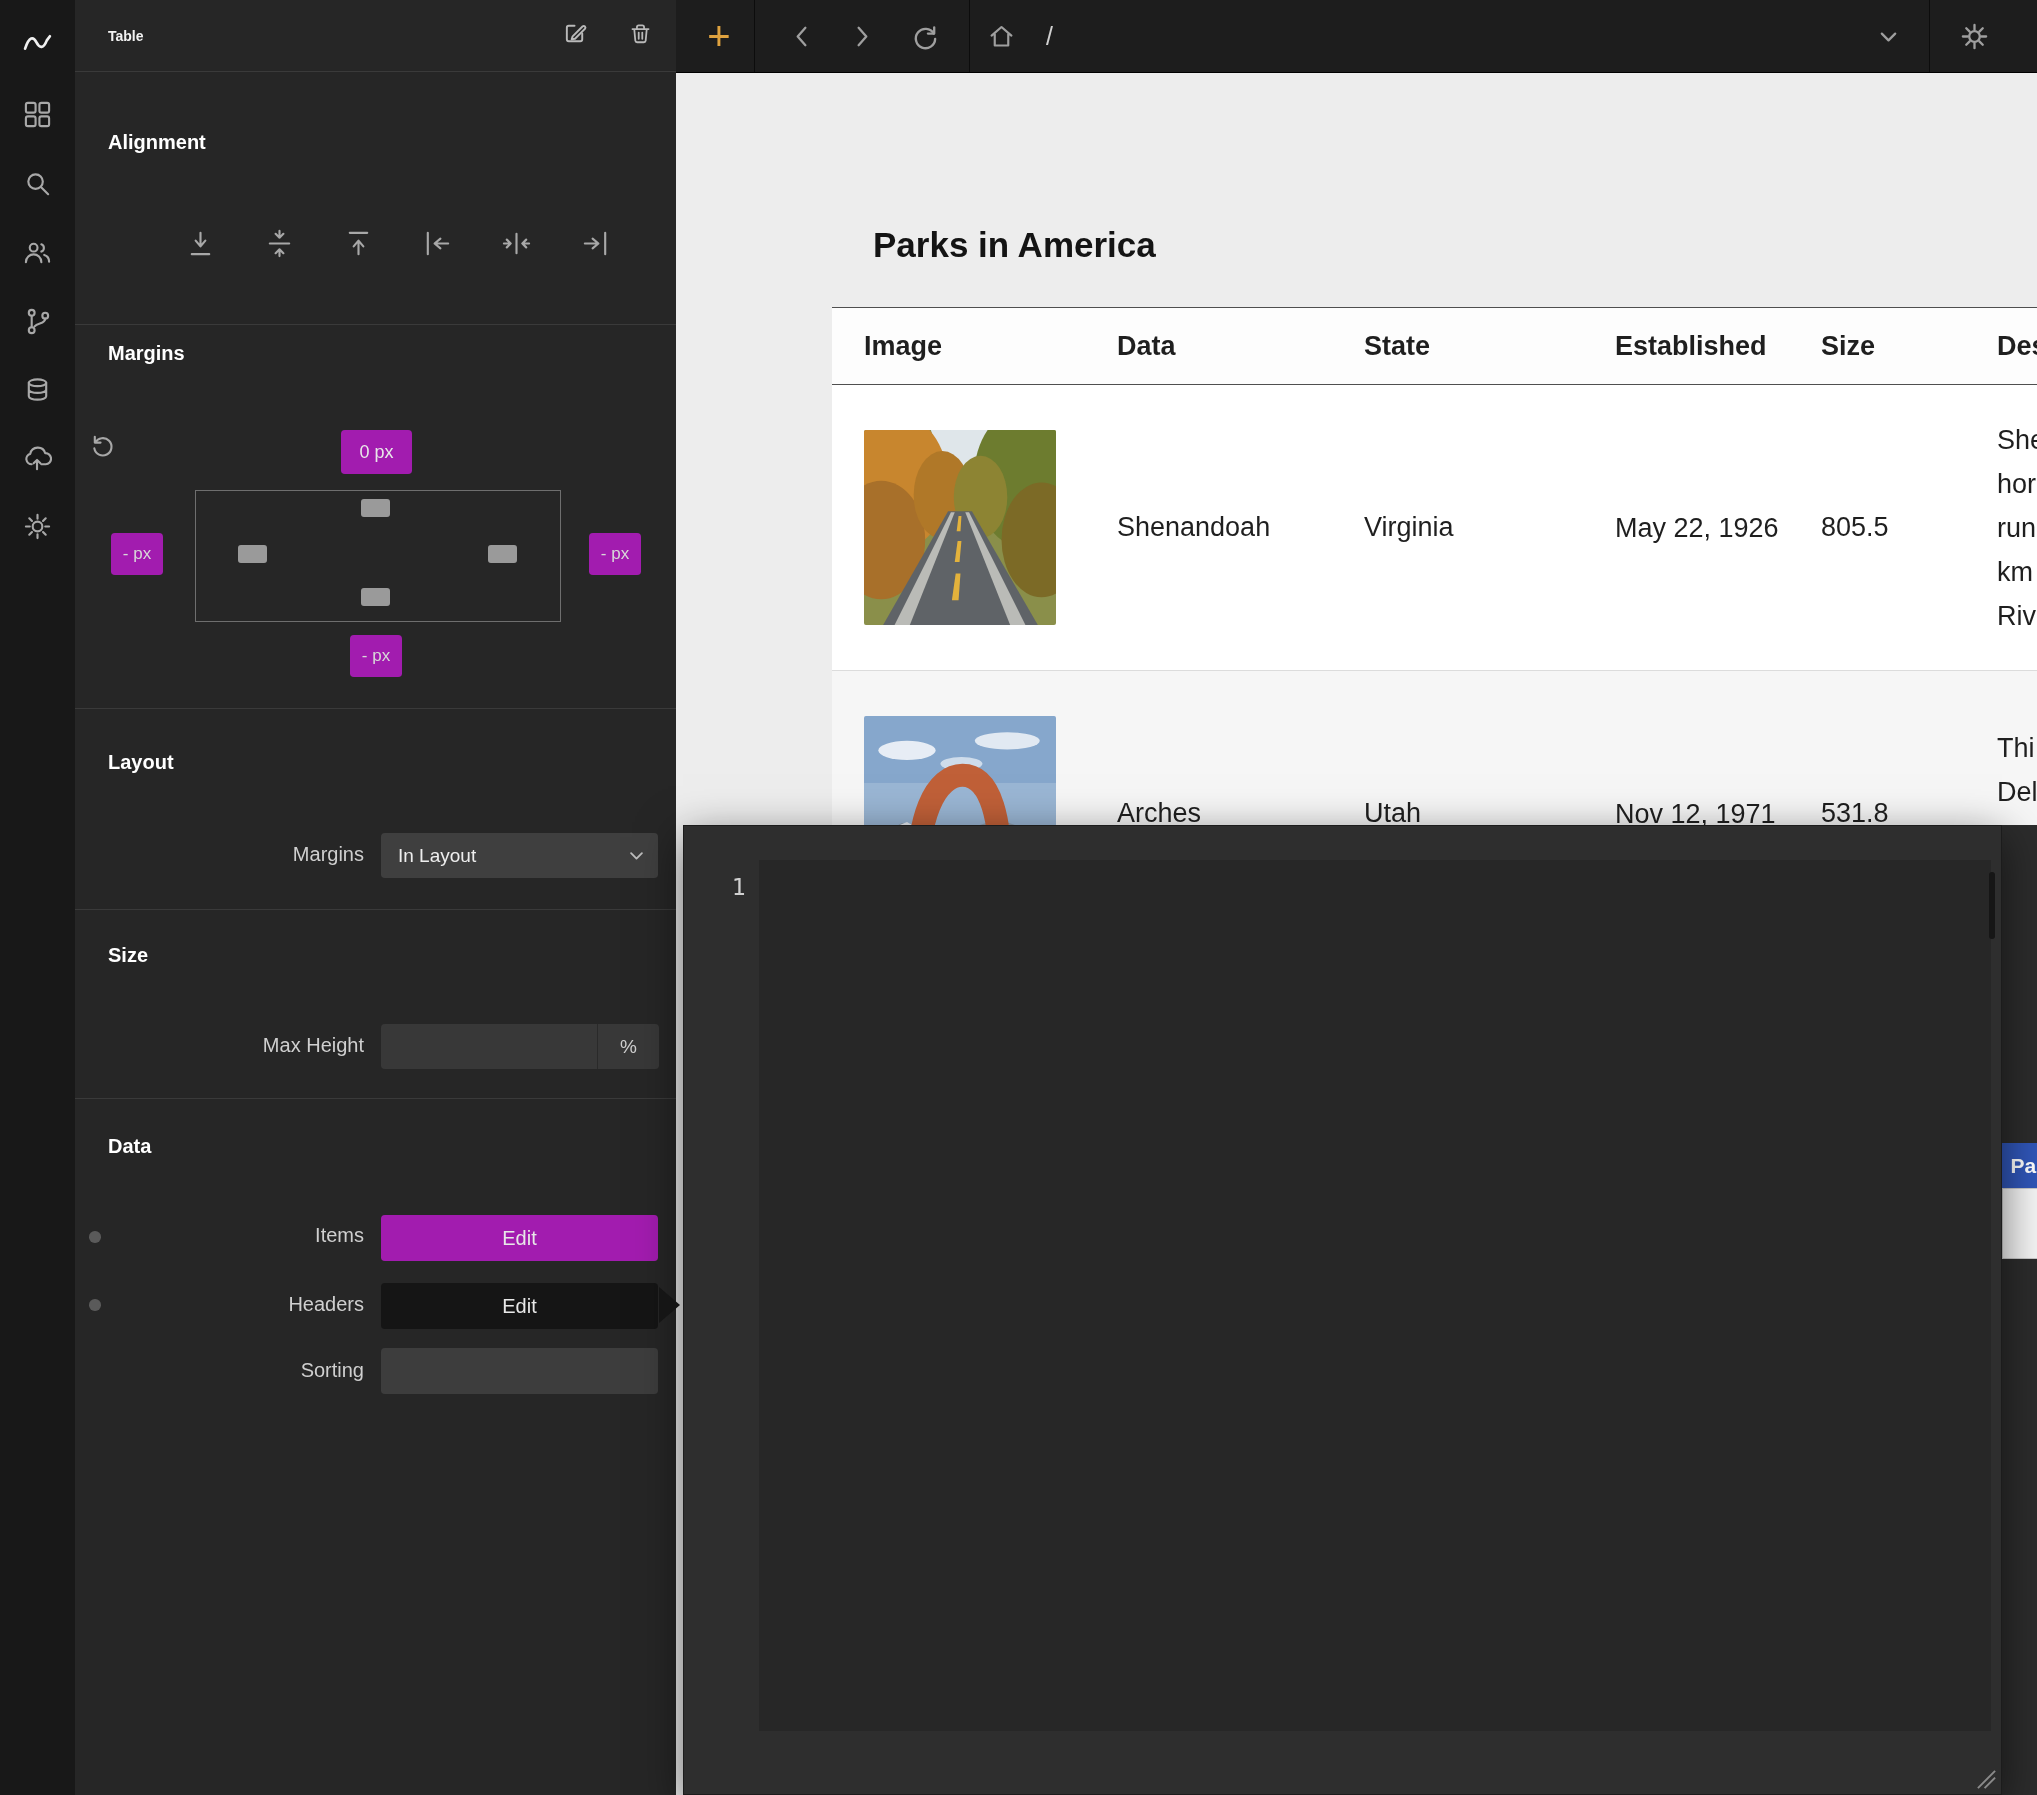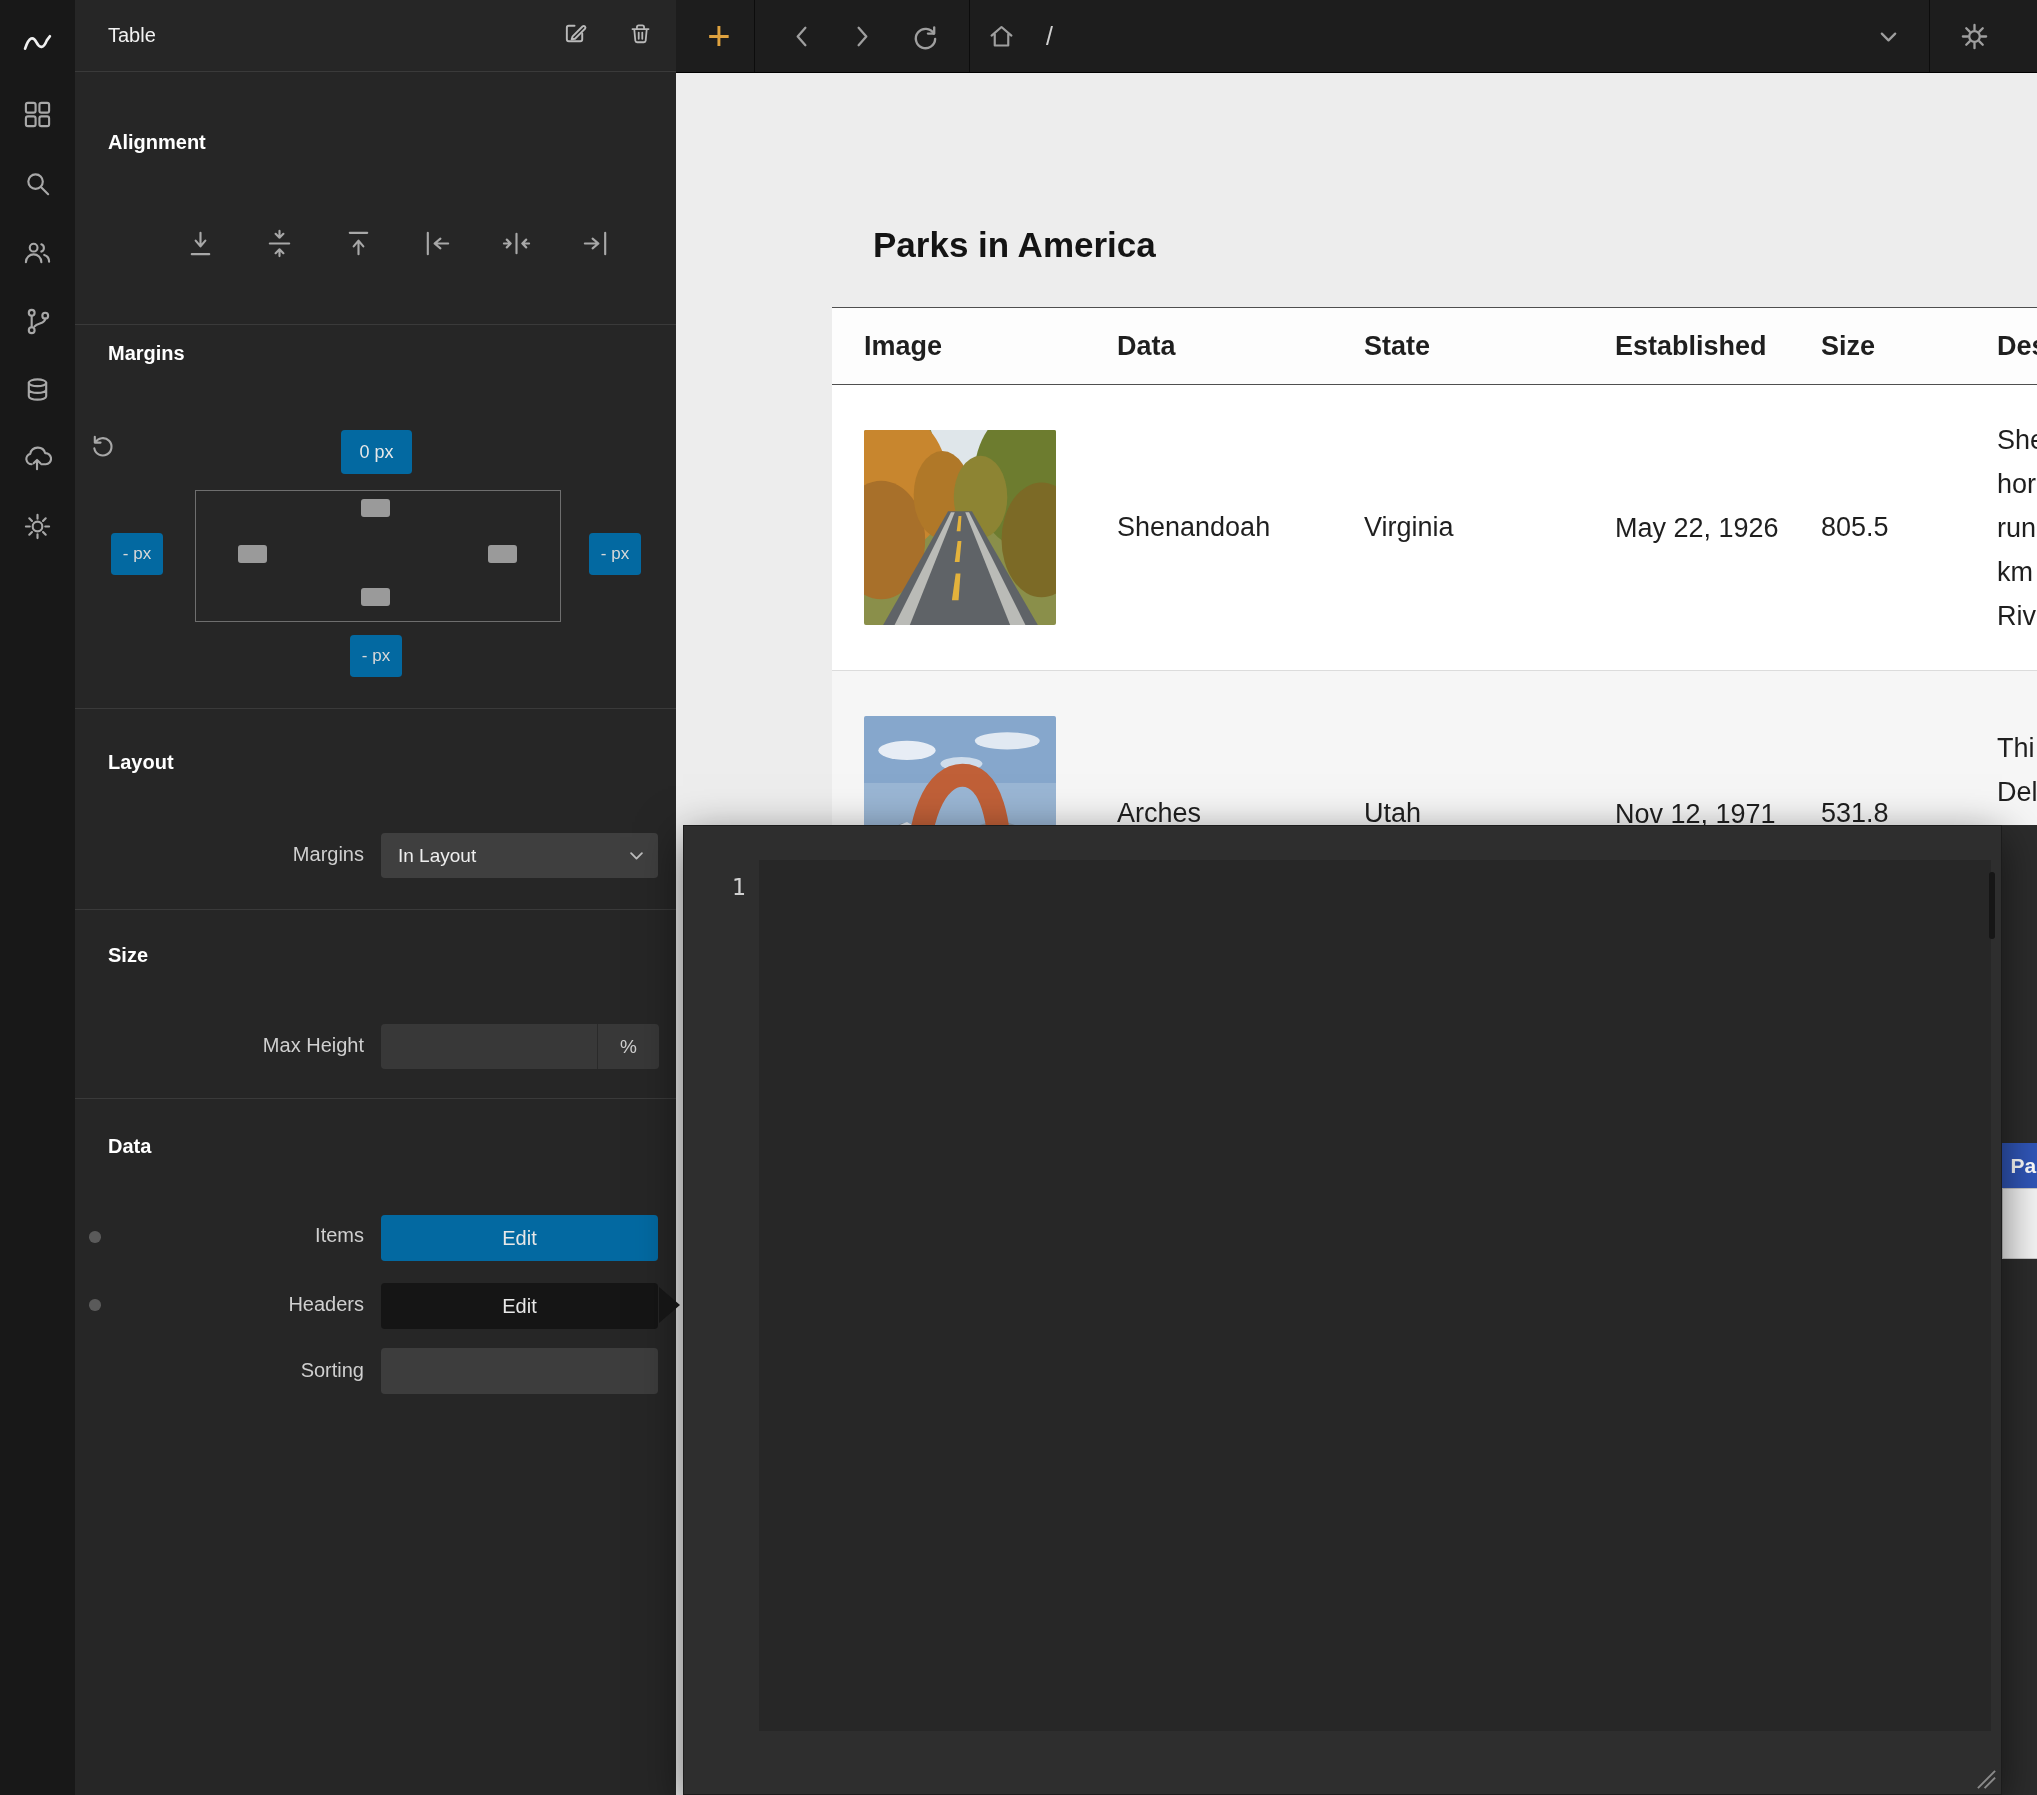--- a/index.html
+++ b/index.html
@@ -5,29 +5,29 @@
   html,body{margin:0;padding:0;background:#101010;}
   #app{position:relative;width:2038px;height:1795px;overflow:hidden;
        font-family:"Liberation Sans",sans-serif;background:#ededed;}
   
   .rail{position:absolute;left:0;top:0;width:75px;height:100%;background:#181818;z-index:25;}
   .rail-icon{position:absolute;left:0;width:75px;height:34px;display:flex;align-items:center;justify-content:center;cursor:pointer;}
   .rail-icon svg{stroke:#a8a8a8;fill:none;stroke-width:2.2;stroke-linecap:round;stroke-linejoin:round;}
   
   .inspector{position:absolute;left:75px;top:0;width:601px;height:100%;background:#262626;z-index:20;color:#e8e8e8;}
   .insp-header{position:absolute;left:0;top:0;right:0;height:72px;border-bottom:1px solid #3a3a3a;display:flex;align-items:center;padding:0 23px 0 33px;box-sizing:border-box;}
-  .insp-title{font-size:20px;color:#f2f2f2;}
+  .insp-title{font-size:14px;color:#f2f2f2;font-weight:bold;}
   .hdr-icons{margin-left:auto;display:flex;gap:40px;}
   .hdr-icons svg{stroke:#b9b9b9;fill:none;stroke-width:2;stroke-linecap:round;stroke-linejoin:round;cursor:pointer;}
   .sec{position:absolute;left:0;right:0;border-bottom:1px solid #3a3a3a;box-sizing:border-box;padding-left:47px;}
   .sec-label{position:absolute;left:33px;font-size:20px;font-weight:bold;color:#fff;}
   .align-row{position:absolute;top:156px;left:110px;display:flex;gap:48px;}
   .align-row .aicon{width:31px;height:31px;cursor:pointer;}
   .align-row svg{stroke:#a8a8a8;fill:none;stroke-width:2.2;stroke-linecap:round;stroke-linejoin:round;}
-  .btn-dark{background:#0369a1;border-radius:3.8px;color:#e8e8e8;display:flex;align-items:center;justify-content:center;cursor:pointer;box-sizing:border-box;}
+  .btn-dark{background:#a21caf;border-radius:3.8px;color:#e8e8e8;display:flex;align-items:center;justify-content:center;cursor:pointer;box-sizing:border-box;}
   .margin-box{position:absolute;left:120px;top:165px;width:364px;height:130px;border:1px solid #6e6e6e;}
   .handle{position:absolute;width:29px;height:18px;border-radius:2.9px;background:#9a9a9a;cursor:pointer;}
   .mbtn{position:absolute;width:52px;height:42px;font-size:17px;color:#d8d8d8;}
   .reset-ic{position:absolute;left:15.3px;top:108px;width:25px;height:25px;cursor:pointer;}
   .reset-ic svg{stroke:#a8a8a8;fill:none;stroke-width:2.2;stroke-linecap:round;stroke-linejoin:round;}
   .fld-label{position:absolute;left:0;width:289px;text-align:right;font-size:20px;color:#cfcfcf;}
   .select{position:absolute;left:306px;width:277px;height:45px;background:#3f3f3f;border-radius:3.8px;display:flex;align-items:center;padding:0 13.4px 0 17px;box-sizing:border-box;font-size:19px;color:#eee;cursor:pointer;}
   .select svg{margin-left:auto;stroke:#bdbdbd;fill:none;stroke-width:2.4;stroke-linecap:round;stroke-linejoin:round;}
   .mh-input{position:absolute;left:306px;width:216px;height:45px;background:#383838;border:none;border-radius:3.8px 0 0 3.8px;color:#eee;font-size:19px;padding:0 11.5px;box-sizing:border-box;outline:none;}
   .mh-unit{position:absolute;left:522px;width:61px;height:45px;background:#383838;border-left:1px solid #2a2a2a;border-radius:0 3.8px 3.8px 0;display:flex;align-items:center;justify-content:center;font-size:19px;color:#cfcfcf;}

